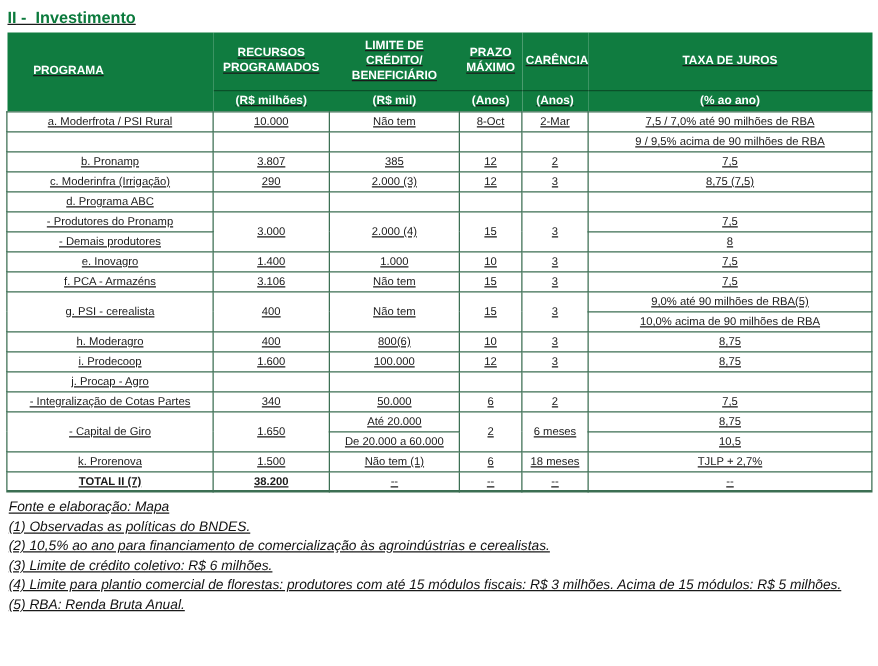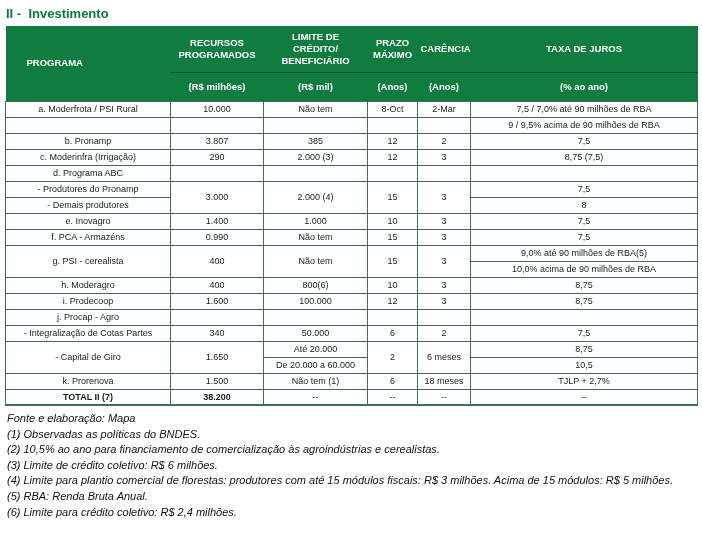--- a/index.html
+++ b/index.html
@@ -9,21 +9,21 @@
     --title-text:#0b7a3c;
     --body-text:#1a1a1a;
   }
   *{box-sizing:border-box;}
   html,body{margin:0;padding:0;}
   body{
     width:702px;height:533px;background:#ffffff;
     font-family:"Liberation Sans",sans-serif;color:var(--body-text);
     overflow:hidden;
   }
-  .page{padding:4px 5px 0 5px;}
+  .page{padding:4px 5px 0 5px;text-decoration:underline;}
   .title{
     color:var(--title-text);font-weight:bold;font-size:13px;
     margin:2px 0 5px 1px;white-space:pre;
   }
   table.inv{
     border-collapse:collapse;table-layout:fixed;width:692px;
     font-size:9px;
   }
   table.inv td{
     border:1px solid var(--border);
@@ -32,21 +32,21 @@
     overflow:hidden;white-space:nowrap;
   }
   table.inv{border-bottom:2px solid var(--border);}
   thead th{
     background:var(--header-bg);color:var(--header-text);
     border:none;font-size:9.5px;font-weight:bold;
     padding:2px 3px;vertical-align:middle;text-align:center;
     white-space:pre-line;line-height:1.25;
   }
   thead tr.lblrow th{height:46px;}
-  thead tr.unitrow th{height:29px;border-top:1px solid rgba(0,0,0,0.35);}
+  thead tr.unitrow th{height:17px;border-top:1px solid rgba(0,0,0,0.35);}
   thead th.h-prog{text-align:left;padding-left:21px;}
   td.lbl{text-align:left;padding-left:5px;}
   td.sub{text-align:left;padding-left:14px;}
   td.b{font-weight:bold;}
   td.vtop{vertical-align:top;padding-top:2px;}
   .footer{
     margin:5px 0 0 2px;font-size:11px;font-style:italic;
     line-height:1.42;color:#111;
   }
   .footer div{white-space:nowrap;}
@@ -144,21 +144,21 @@
         <tr>
           <td class="lbl">e. Inovagro</td>
           <td class="">1.400</td>
           <td class="">1.000</td>
           <td class="">10</td>
           <td class="">3</td>
           <td class="">7,5</td>
         </tr>
         <tr>
           <td class="lbl">f. PCA - Armazéns</td>
-          <td class="">0.990</td>
+          <td class="">3.106</td>
           <td class="">Não tem</td>
           <td class="">15</td>
           <td class="">3</td>
           <td class="">7,5</td>
         </tr>
         <tr>
           <td rowspan="2" class="lbl vtop">g. PSI - cerealista</td>
           <td rowspan="2" class=" vtop">400</td>
           <td rowspan="2" class=" vtop">Não tem</td>
           <td rowspan="2" class=" vtop">15</td>
@@ -231,16 +231,15 @@
       </tbody>
   </table>
 
   <div class="footer">
     <div>Fonte e elaboração: Mapa</div>
     <div>(1) Observadas as políticas do BNDES.</div>
     <div>(2) 10,5% ao ano para financiamento de comercialização às agroindústrias e cerealistas.</div>
     <div>(3) Limite de crédito coletivo: R$ 6 milhões.</div>
     <div>(4) Limite para plantio comercial de florestas: produtores com até 15 módulos fiscais: R$ 3 milhões. Acima de 15 módulos: R$ 5 milhões.</div>
     <div>(5) RBA: Renda Bruta Anual.</div>
-    <div>(6) Limite para crédito coletivo: R$ 2,4 milhões.</div>
   </div>
 
 </div>
 
 </body></html>

